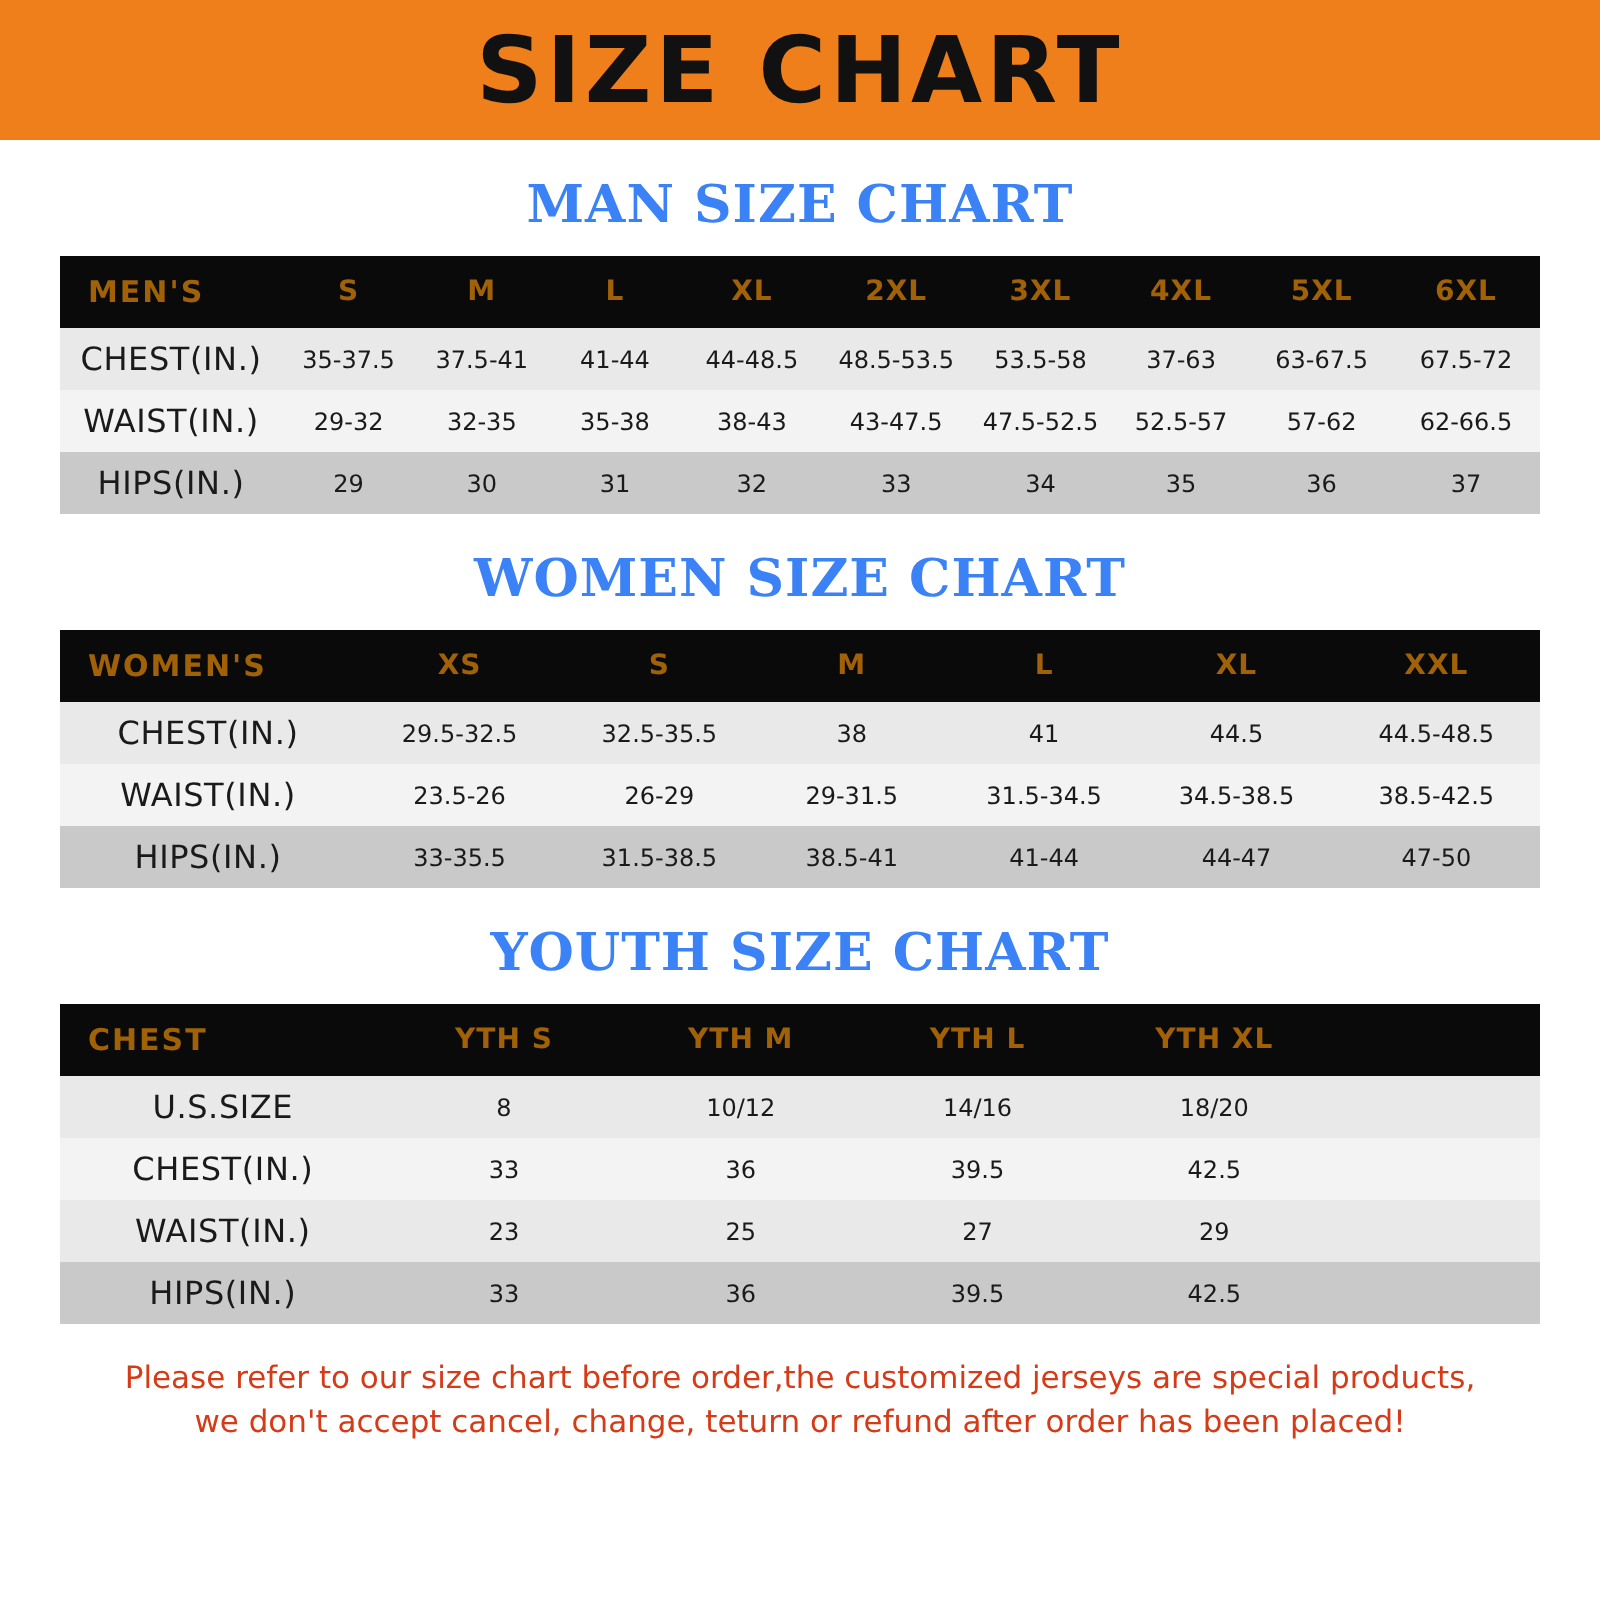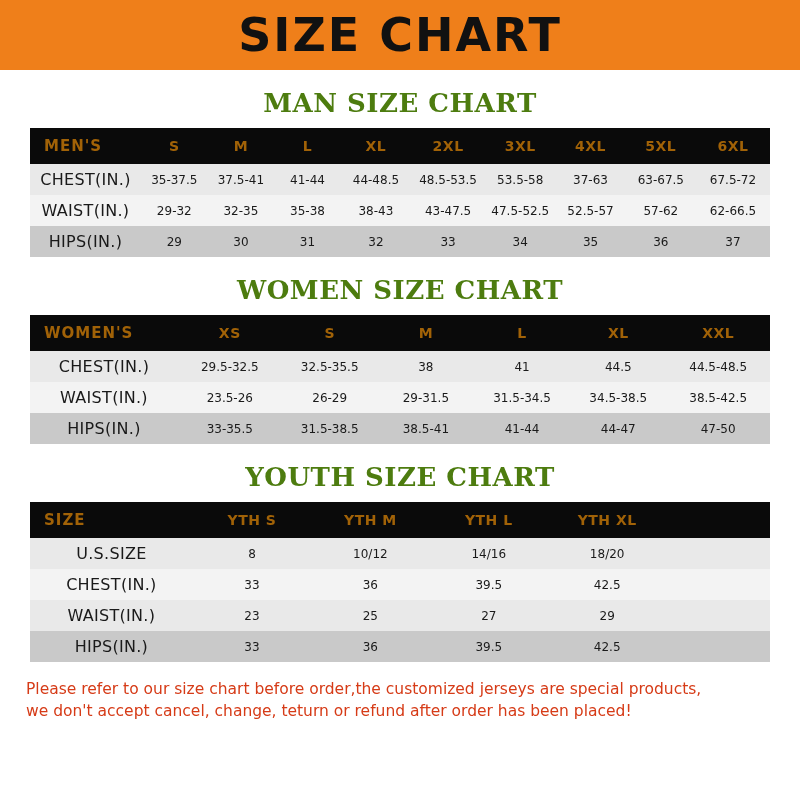--- a/index.html
+++ b/index.html
@@ -39,21 +39,21 @@
     line-height: 1;
     text-align: center;
   }
 
   
   .section-title {
     text-align: center;
     font-family: "DejaVu Serif", serif;
     font-weight: bold;
     font-size: 26px;
-    color: #4d7c0f;
+    color: #3b82f6;
     letter-spacing: 0.5px;
     margin: 18px 0 10px 0;
   }
 
   
   .table-wrap {
     padding: 0 30px;
     box-sizing: border-box;
   }
   table.size-table {
@@ -105,20 +105,21 @@
   .women-table thead th { padding: 11px 2px; font-size: 15px; }
   .women-table thead th.rowlabel { font-size: 16px; }
   .youth-table td { padding: 8px 2px; }
   .youth-table thead th { padding: 11px 2px; font-size: 15px; }
   .youth-table thead th.rowlabel { font-size: 16px; }
 
   
   .footer-note {
     margin-top: 16px;
     padding: 0 26px;
+    text-align: center;
     color: #d63b17;
     font-family: "DejaVu Sans", sans-serif;
     font-size: 15.5px;
     line-height: 1.45;
   }
   .footer-note .line {
     display: block;
   }
 </style>
 </head>
@@ -261,21 +262,21 @@
       <colgroup>
         <col style="width:22%">
           <col style="width:16%">
           <col style="width:16%">
           <col style="width:16%">
         <col style="width:16%">
           <col style="width:14%">
       </colgroup>
       <thead>
         <tr>
-          <th class="rowlabel">SIZE</th>
+          <th class="rowlabel">CHEST</th>
           <th>YTH S</th>
           <th>YTH M</th>
           <th>YTH L</th>
           <th>YTH XL</th>
           <th></th>
         </tr>
       </thead>
       <tbody>
         <tr class="light">
           <td class="rowlabel">U.S.SIZE</td>

